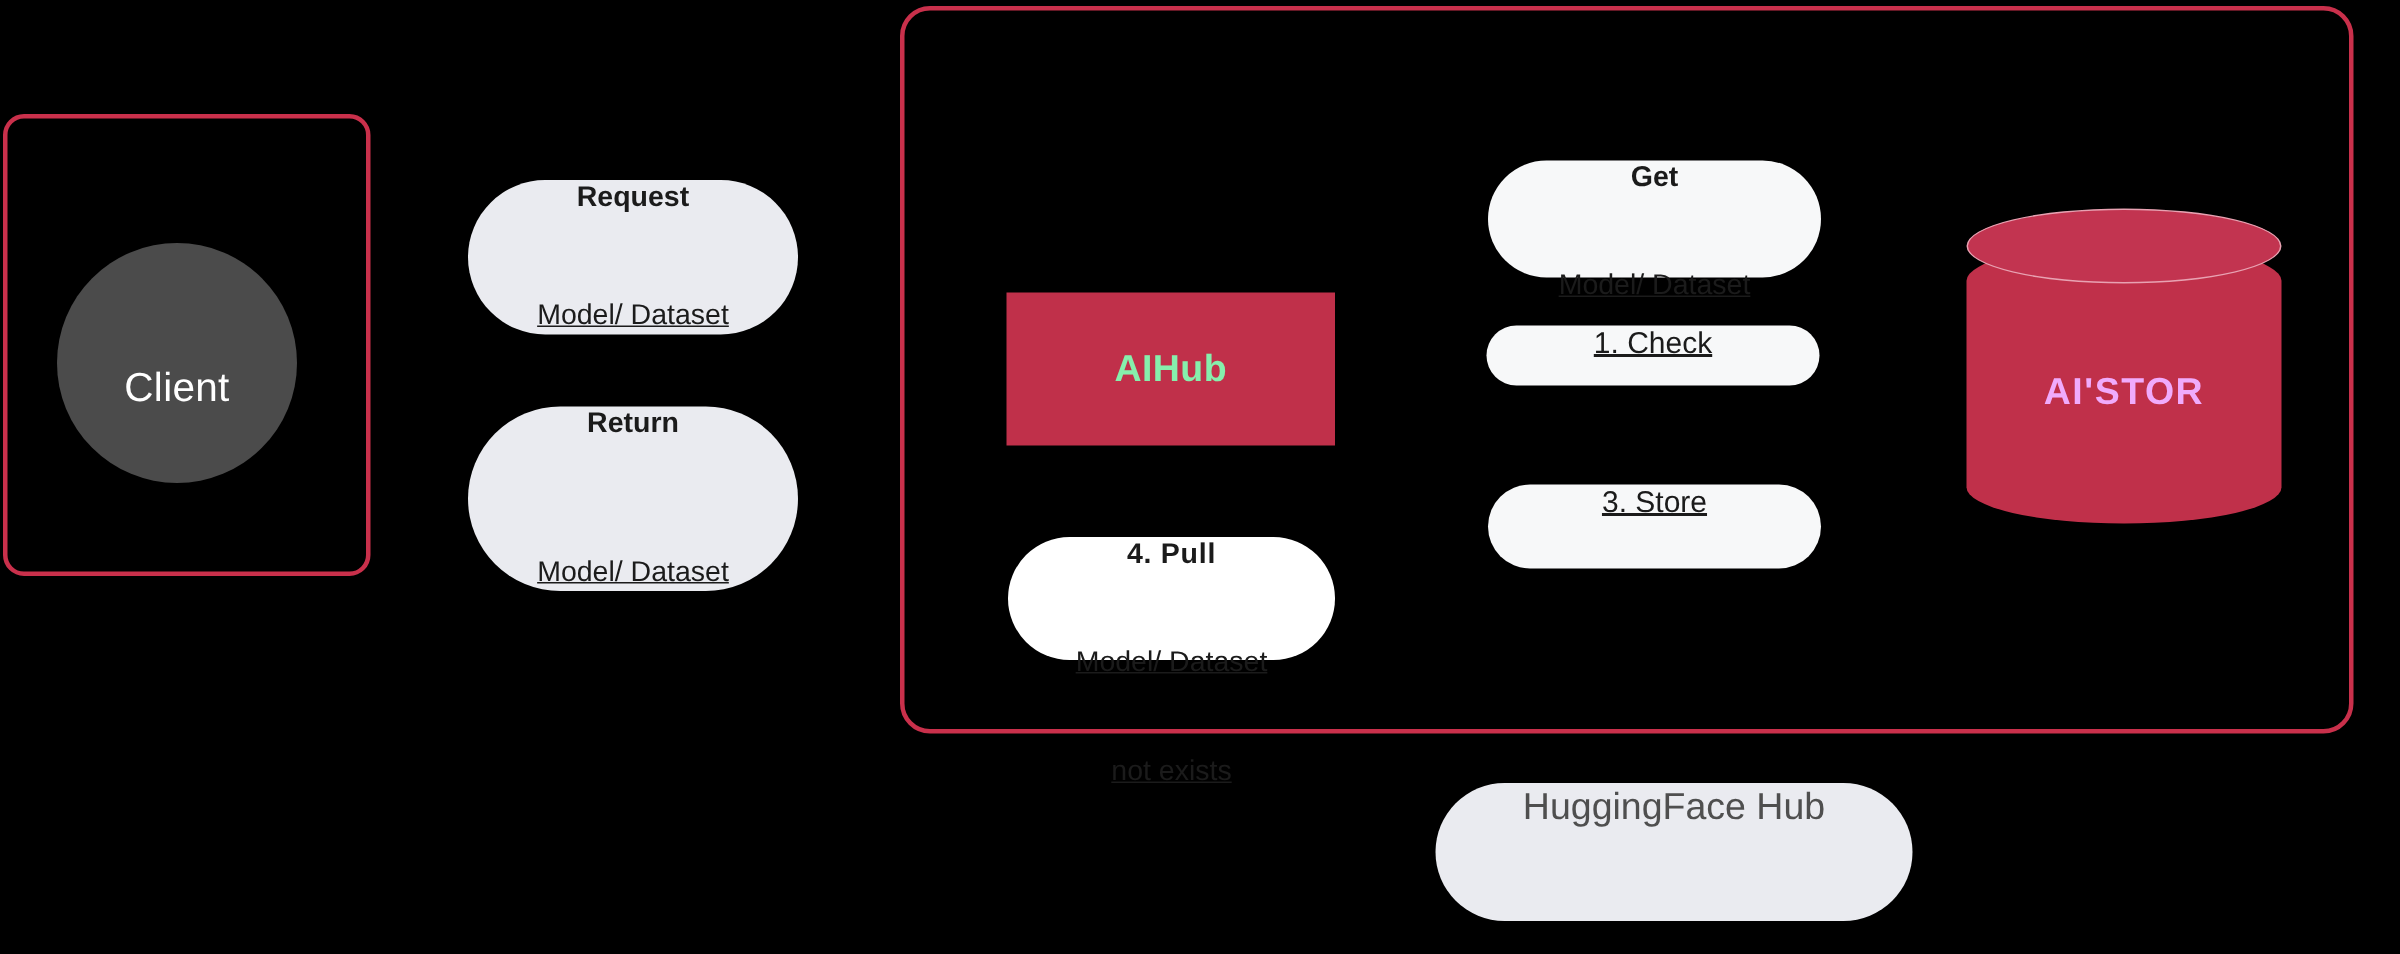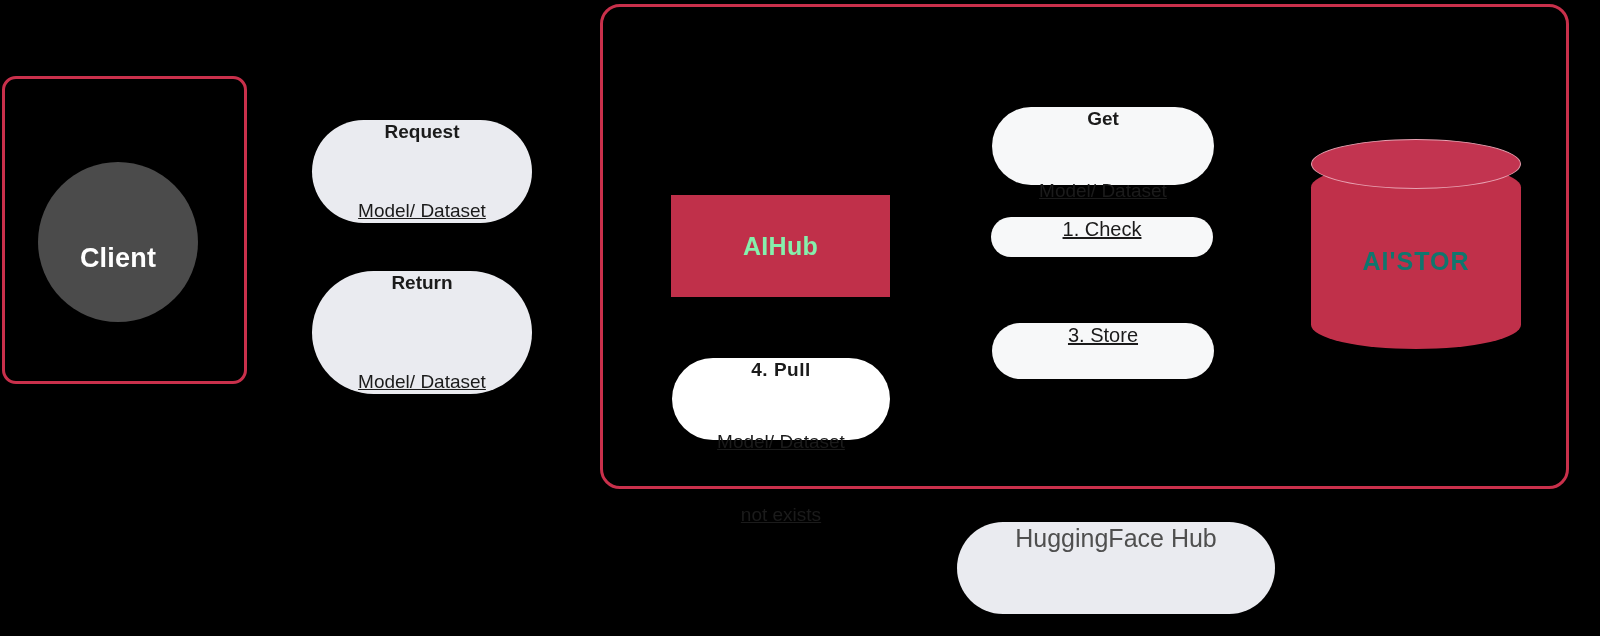--- a/index.html
+++ b/index.html
@@ -48,21 +48,21 @@
     height: 160px;
     border-radius: 50%;
     background: #4b4b4b;
     display: flex;
     align-items: center;
     justify-content: center;
   }
   #client-circle .label {
     color: #ffffff;
     font-size: 27px;
-    font-weight: bold;
+    font-weight: normal;
     letter-spacing: 0.2px;
     margin-top: 33px;
   }
 
   
   .pill {
     position: absolute;
     box-sizing: border-box;
     display: flex;
     flex-direction: column;
@@ -155,21 +155,21 @@
     border: 1px solid #e8a2b2;
     box-sizing: border-box;
     border-radius: 50%;
   }
   #aistor-cylinder .cyl-label {
     position: absolute;
     left: 0;
     top: 108px;
     width: 210px;
     text-align: center;
-    color: #0f766e;
+    color: #f0abfc;
     font-size: 25px;
     font-weight: bold;
     letter-spacing: 1px;
   }
 </style>
 </head>
 <body>
 
 <div id="canvas">
 

